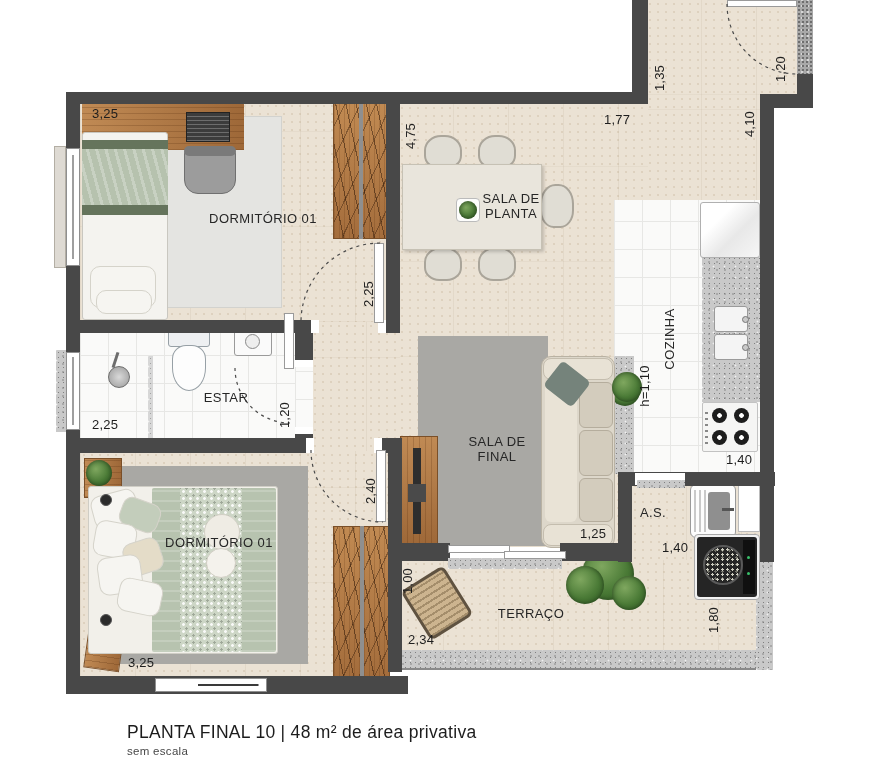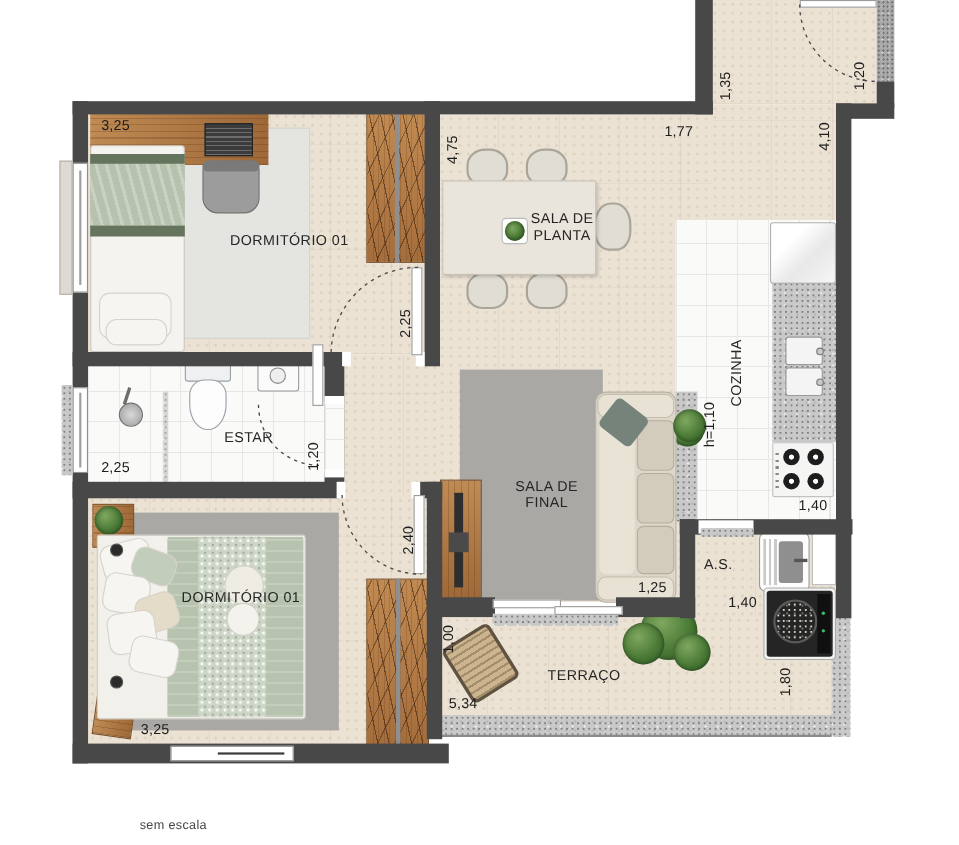--- a/index.html
+++ b/index.html
@@ -230,34 +230,35 @@
   <div class="dim vbox" style="left:751px;top:61px;">1,20</div>
   <div class="dim vbox" style="left:720px;top:116px;">4,10</div>
   <div class="dim vbox" style="left:615px;top:378px;">h=1,10</div>
   <div class="dim" style="left:726px;top:452px;">1,40</div>
   <div class="dim" style="left:92px;top:417px;">2,25</div>
   <div class="dim vbox" style="left:255px;top:407px;">1,20</div>
   <div class="dim" style="left:580px;top:526px;">1,25</div>
   <div class="dim vbox" style="left:341px;top:483px;">2,40</div>
   <div class="dim" style="left:128px;top:655px;">3,25</div>
   <div class="dim vbox" style="left:378px;top:573px;">1,00</div>
-  <div class="dim" style="left:408px;top:632px;">5,34</div>
+  <div class="dim" style="left:408px;top:632px;">2,34</div>
   <div class="dim" style="left:662px;top:540px;">1,40</div>
   <div class="dim vbox" style="left:684px;top:612px;">1,80</div>
 
   <div class="rlabel" style="left:192px;top:212px;width:142px;">DORMITÓRIO 01</div>
   <div class="rlabel" style="left:468px;top:192px;width:86px;">
     <div>SALA DE</div>
     <div>PLANTA</div>
   </div>
   <div class="rlabel" style="left:196px;top:391px;width:60px;">ESTAR</div>
   <div class="rlabel" style="left:454px;top:435px;width:86px;">
     <div>SALA DE</div>
     <div>FINAL</div>
   </div>
   <div class="rlabel vbox" style="position:absolute;left:626px;top:331px;width:90px;">COZINHA</div>
   <div class="rlabel" style="left:148px;top:536px;width:142px;">DORMITÓRIO 01</div>
   <div class="rlabel" style="left:496px;top:607px;width:70px;">TERRAÇO</div>
   <div class="rlabel" style="left:636px;top:506px;width:34px;">A.S.</div>
 
+  <div id="title-main" style="left:127px;top:722px;">PLANTA FINAL 10 | 48 m² de área privativa</div>
   <div id="title-sub" style="left:127px;top:745px;">sem escala</div>
 
 </div>
 
 </body></html>

